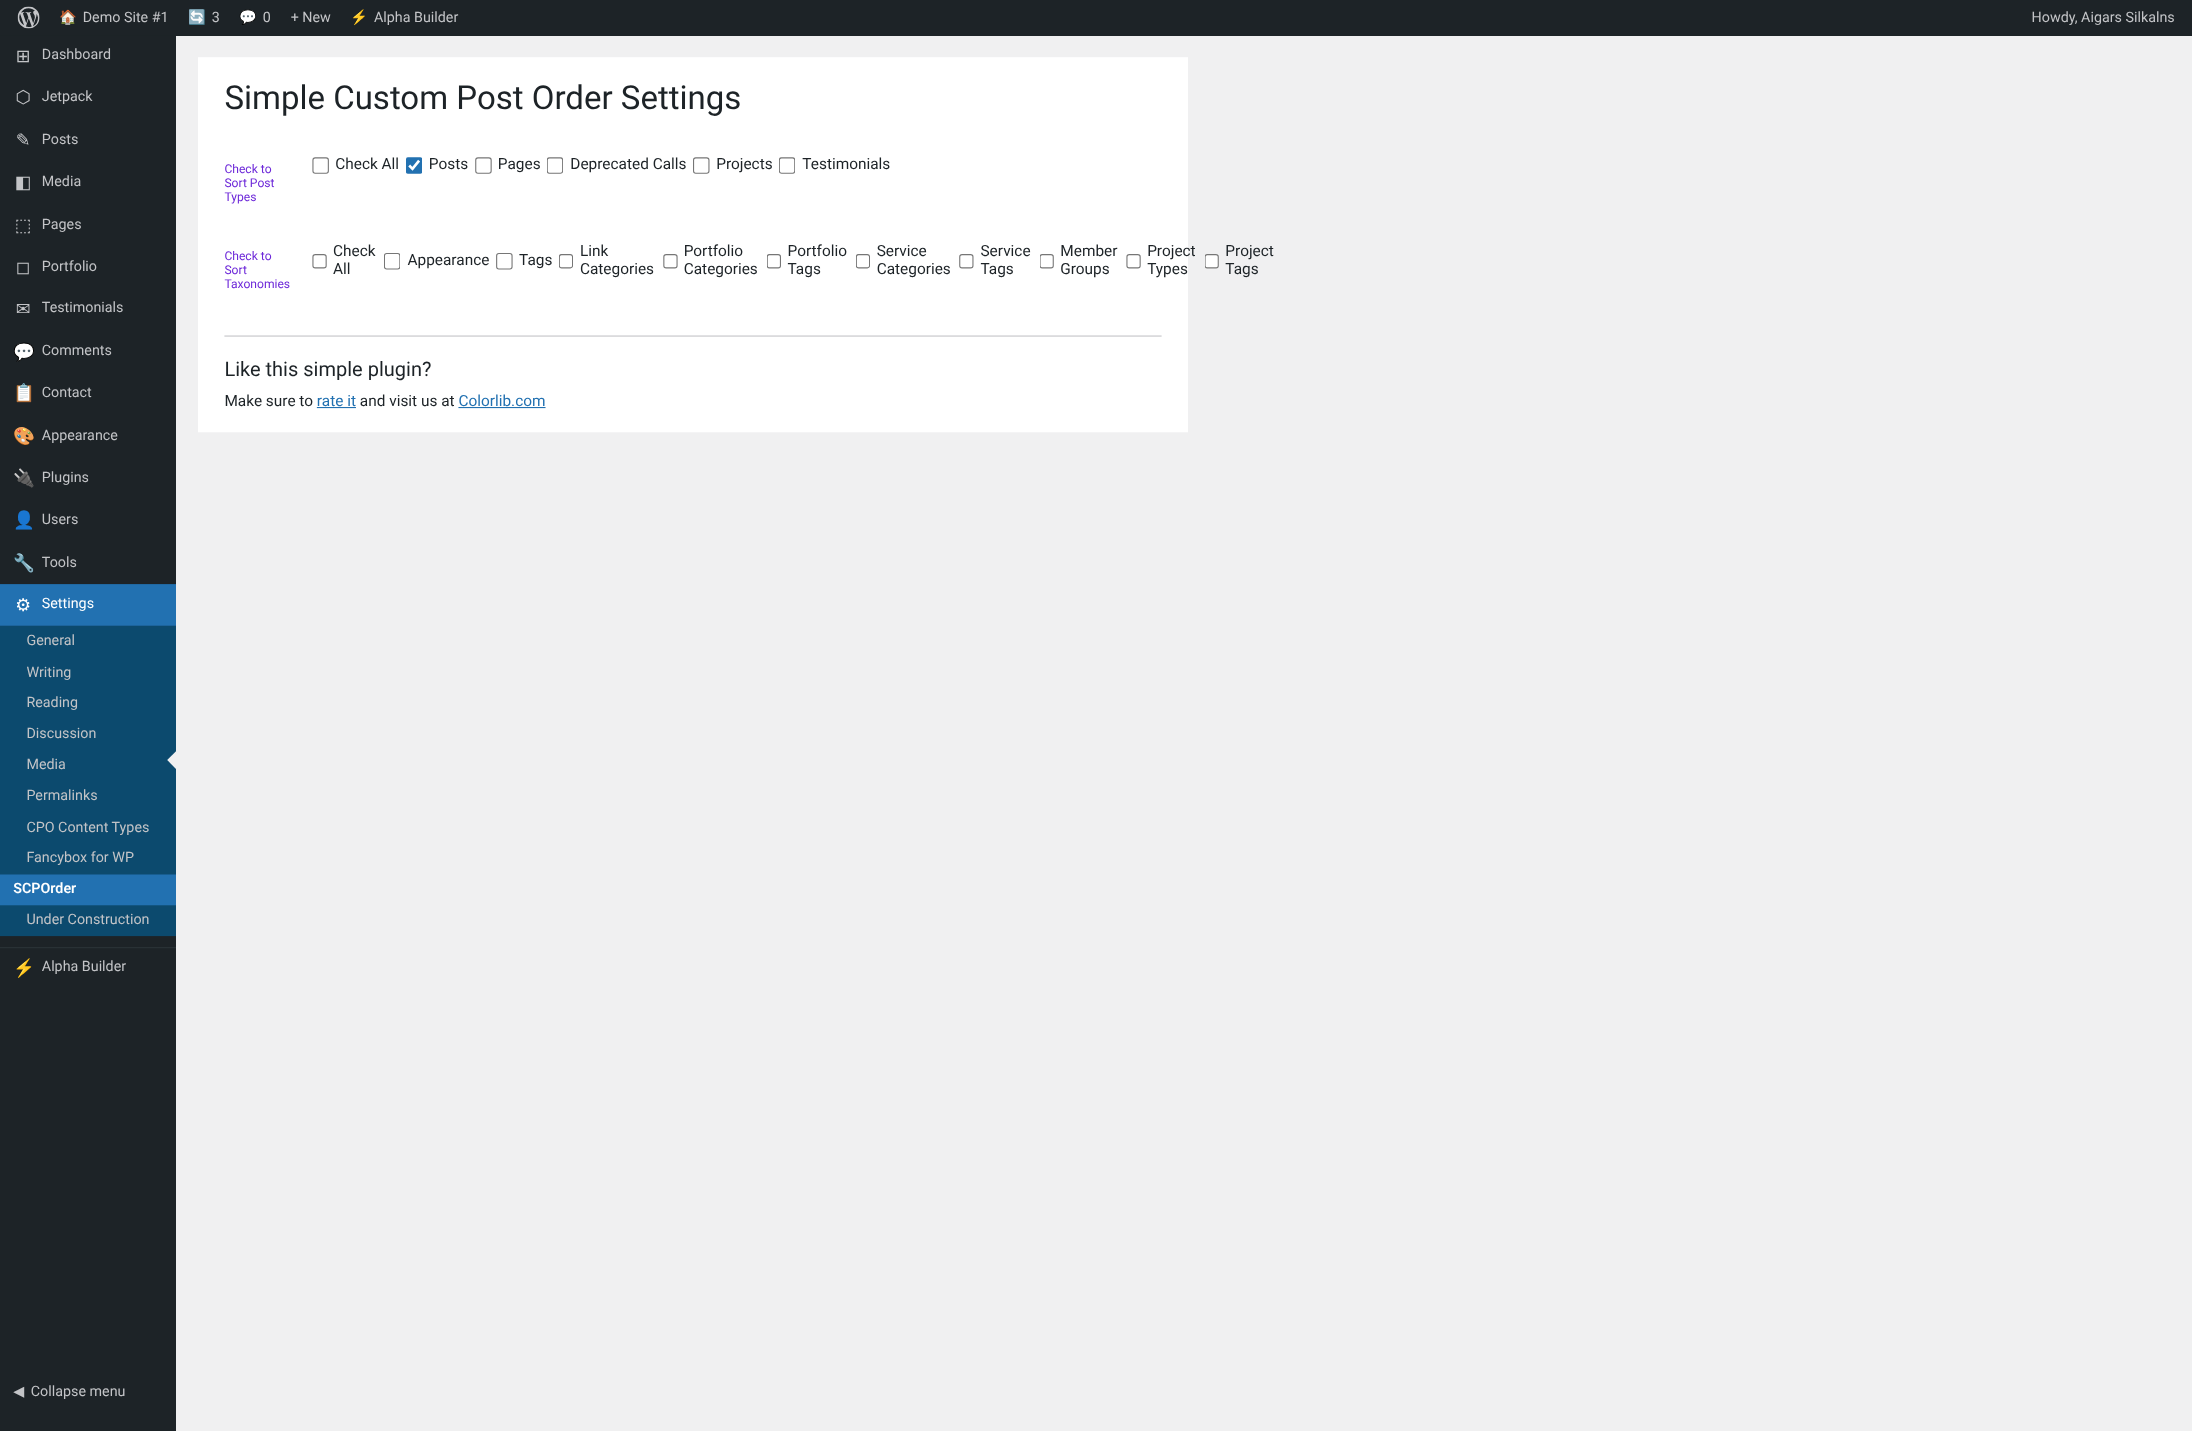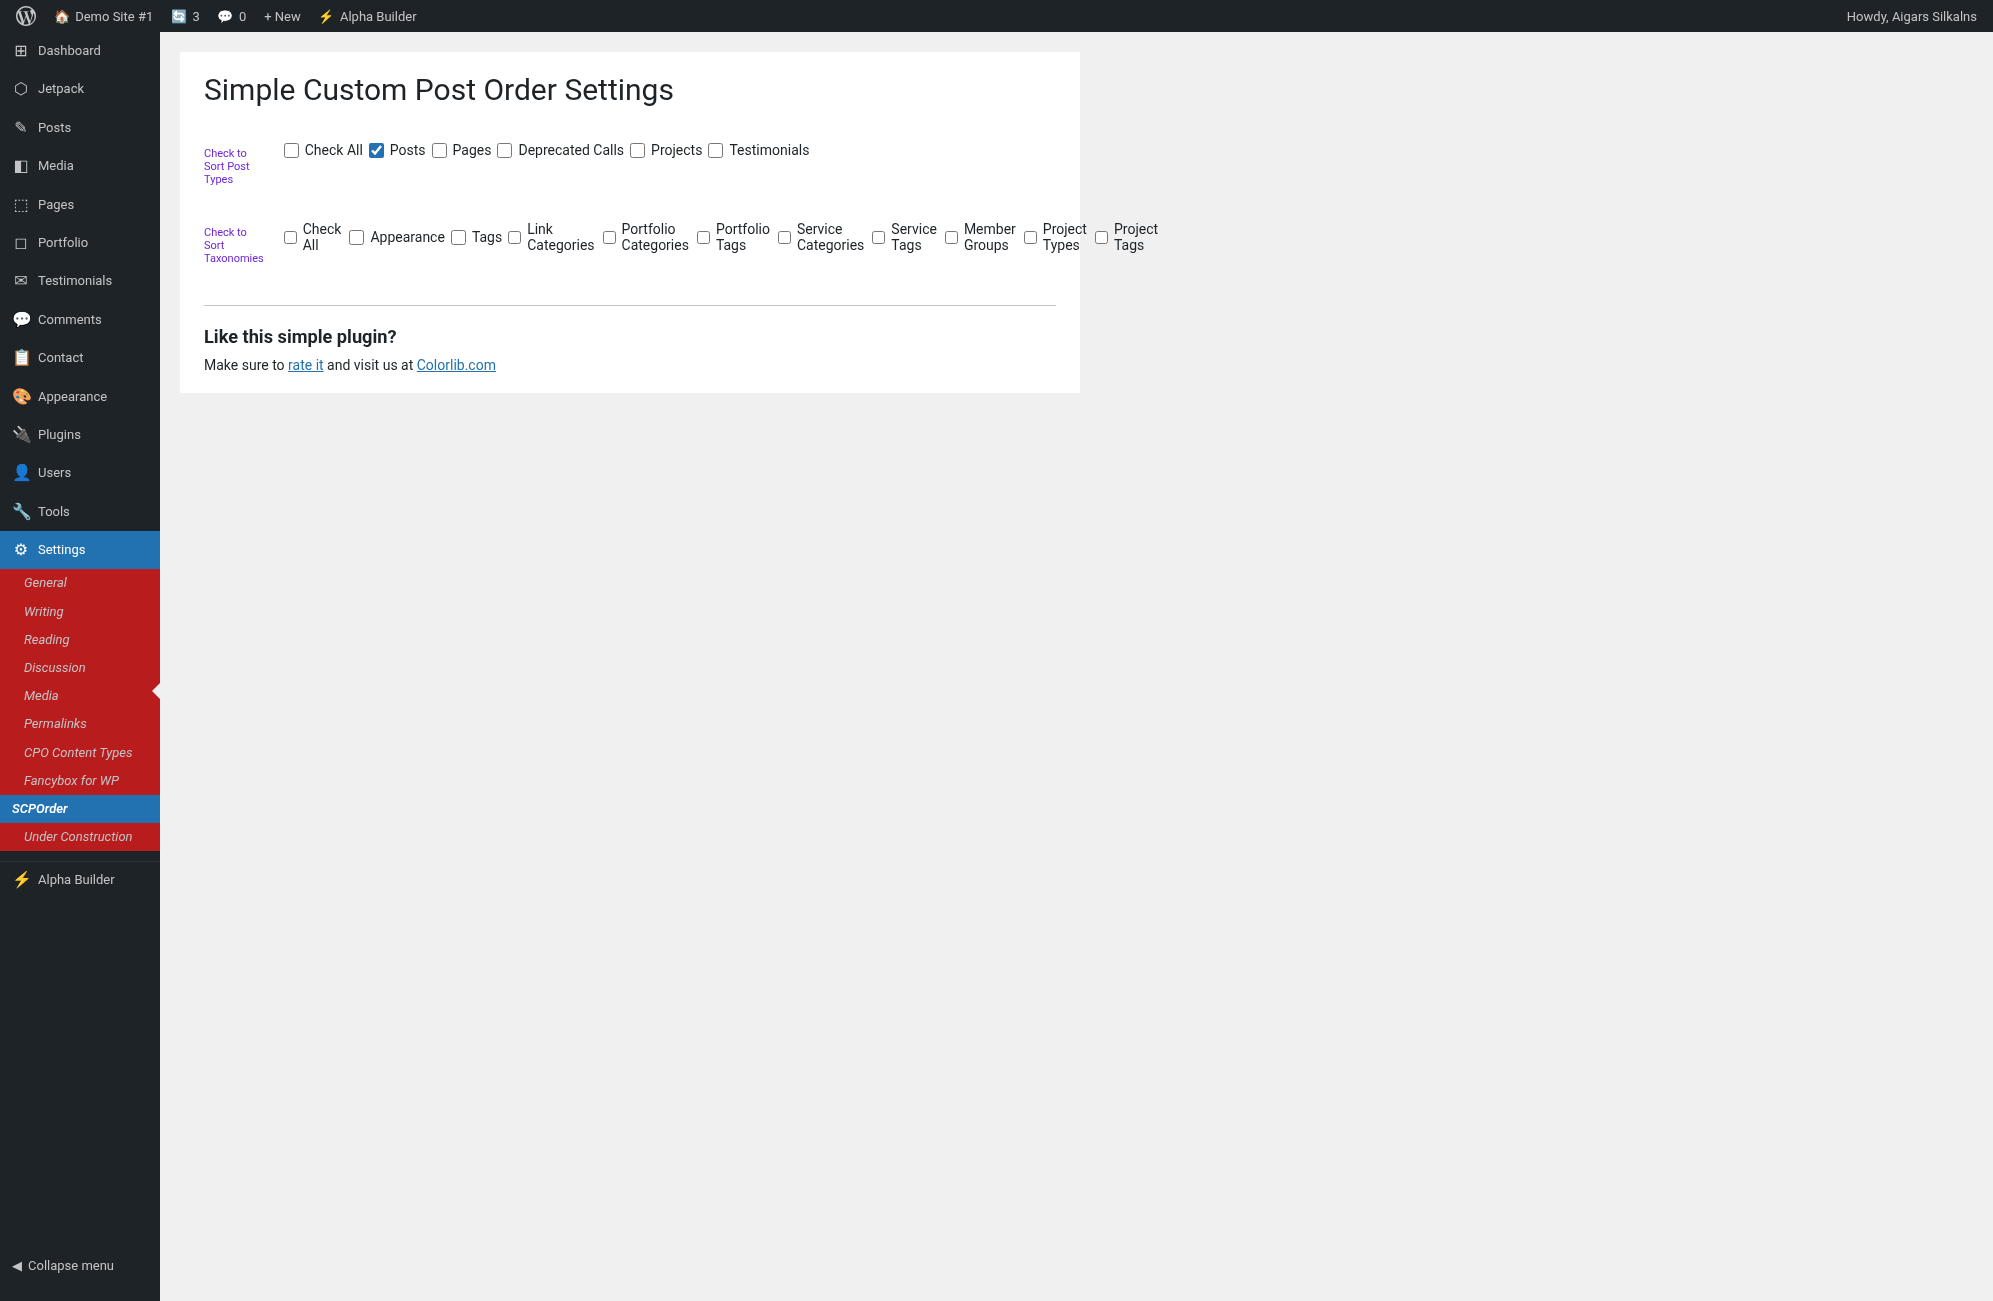--- a/index.html
+++ b/index.html
@@ -50,21 +50,21 @@
       content: '';
       position: absolute;
       right: 0; top: 50%; transform: translateY(-50%);
       border-top: 8px solid transparent;
       border-bottom: 8px solid transparent;
       border-right: 8px solid #f0f0f1;
     }
     .menu-icon { font-size: 16px; width: 18px; text-align: center; flex-shrink: 0; }
 
     
-    .submenu { list-style: none; background: #b91c1c; font-style: italic; }
+    .submenu { list-style: none; background: #0c4a6e; }
     .submenu li a {
       padding: 5px 10px 5px 24px;
       color: #c3c4c7;
       font-size: 13px;
     }
     .submenu li.active a { color: #fff; font-weight: 600; padding-left: 12px; }
 
     
     .collapse-menu {
       display: flex; align-items: center; gap: 6px;
@@ -107,21 +107,21 @@
       color: #fff;
       padding: 6px 16px;
       font-size: 13px;
       border-radius: 3px;
       cursor: pointer;
       margin: 10px 0 30px 0;
     }
 
     
     .like-section { margin-top: 10px; font-size: 14px; color: #1d2327; }
-    .like-section h2 { font-size: 1.3em; font-weight: 700; margin-bottom: 10px; }
+    .like-section h2 { font-size: 1.3em; font-weight: 400; margin-bottom: 10px; }
     .like-section p { font-size: 14px; }
     .like-section a { color: #2271b1; text-decoration: underline; }
 
     
     hr { border: none; border-top: 1px solid #c3c4c7; margin: 20px 0; }
   </style>
 </head>
 <body>
 
 <div id="wpadminbar">

